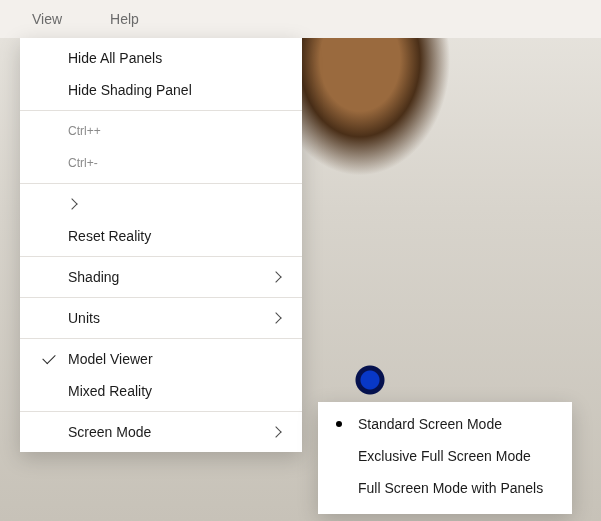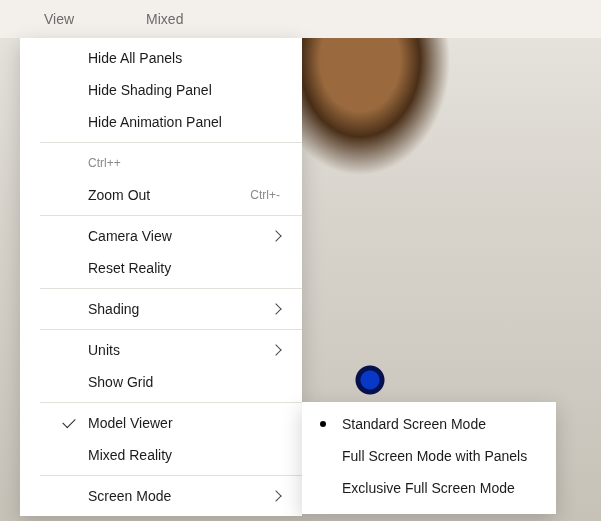--- a/index.html
+++ b/index.html
@@ -22,43 +22,43 @@
       radial-gradient(ellipse at 360px 60px, #9a6a3e 0 40px, #4a2f18 60px, transparent 90px),
       linear-gradient(180deg, #e8e5df 0%, #d8d4cc 40%, #c7c2b8 100%);
   }
   .menubar {
     position: absolute;
     left: 0; top: 0; right: 0;
     height: 38px;
     background: #f3f0ec;
     display: flex;
     align-items: center;
-    padding-left: 44px;
-    gap: 72px;
+    padding-left: 32px;
+    gap: 48px;
     color: #6b6b6b;
   }
   .menubar span { cursor: default; }
   .menu {
     position: absolute;
     left: 20px;
     top: 38px;
     width: 282px;
     background: #fff;
     box-shadow: 0 6px 20px rgba(0,0,0,.18);
   }
   .submenu {
     position: absolute;
-    left: 302px;
+    left: 318px;
     top: 402px;
     width: 254px;
     background: #fff;
     box-shadow: 0 6px 20px rgba(0,0,0,.18);
     padding: 6px 0 10px;
   }
-  .group { border-bottom: 1px solid #e3e0dc; padding: 4px 8px; margin-left: 20px; }
+  .group { border-bottom: 1px solid #e3e0dc; padding: 4px 8px; }
   .group:last-child { border-bottom: none; }
   .item {
     display: flex;
     align-items: center;
     height: 32px;
     padding-left: 40px;
     padding-right: 14px;
     position: relative;
     cursor: default;
   }
@@ -91,71 +91,63 @@
     margin-top: -3px;
   }
 </style>
 </head>
 <body>
 
 <div class="scene"></div>
 
 <div class="menubar">
   <span>View</span>
-  <span>Mixed</span>
+  <span>Help</span>
 </div>
 
 <div class="menu">
 
   <div class="group">
     <div class="item">
       <span class="label">Hide All Panels</span>
     </div>
     <div class="item">
       <span class="label">Hide Shading Panel</span>
     </div>
-    <div class="item">
-      <span class="label">Hide Animation Panel</span>
-    </div>
   </div>
 
   <div class="group">
     <div class="item">
       <span class="shortcut">Ctrl++</span>
     </div>
     <div class="item">
-      <span class="label">Zoom Out</span>
       <span class="shortcut">Ctrl+-</span>
     </div>
   </div>
 
   <div class="group">
     <div class="item">
-      <span class="label">Camera View</span>
       <span class="chev"></span>
     </div>
     <div class="item">
       <span class="label">Reset Reality</span>
     </div>
   </div>
 
   <div class="group">
     <div class="item">
       <span class="label">Shading</span>
       <span class="chev"></span>
     </div>
   </div>
 
   <div class="group">
     <div class="item">
       <span class="label">Units</span>
       <span class="chev"></span>
-    </div>
-    <div class="item">
-      <span class="label">Show Grid</span>
     </div>
   </div>
 
   <div class="group">
     <div class="item">
       <span class="check">
           <span class="checkmark"></span>
         </span>
       <span class="label">Model Viewer</span>
     </div>
@@ -172,18 +164,18 @@
   </div>
 
 </div>
 
 <div class="submenu">
   <div class="item">
     <span class="dot"></span>
     <span class="label">Standard Screen Mode</span>
   </div>
   <div class="item">
-    <span class="label">Full Screen Mode with Panels</span>
+    <span class="label">Exclusive Full Screen Mode</span>
   </div>
   <div class="item">
-    <span class="label">Exclusive Full Screen Mode</span>
+    <span class="label">Full Screen Mode with Panels</span>
   </div>
 </div>
 
 </body></html>

